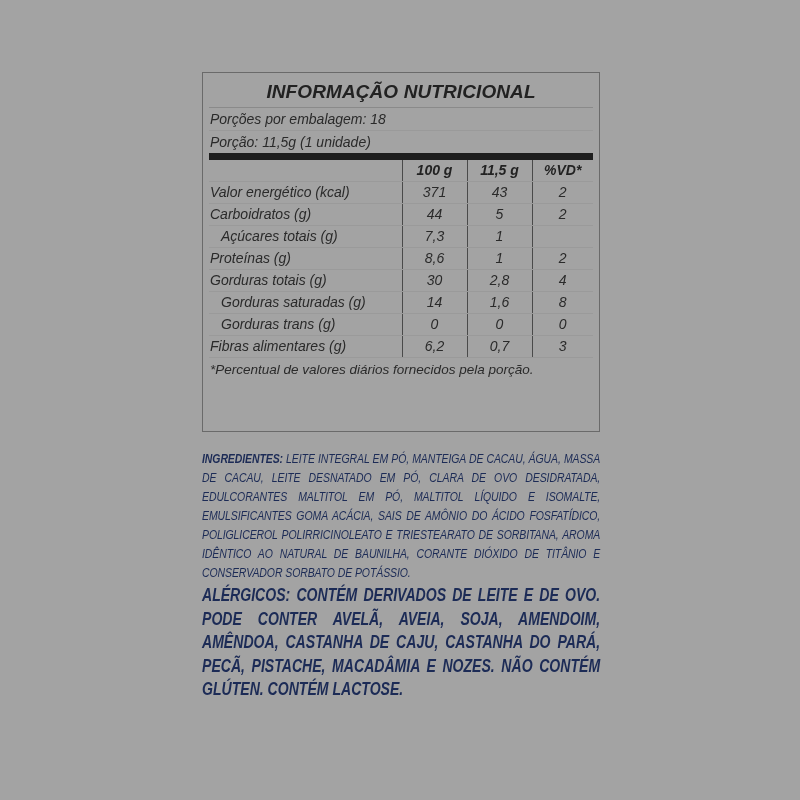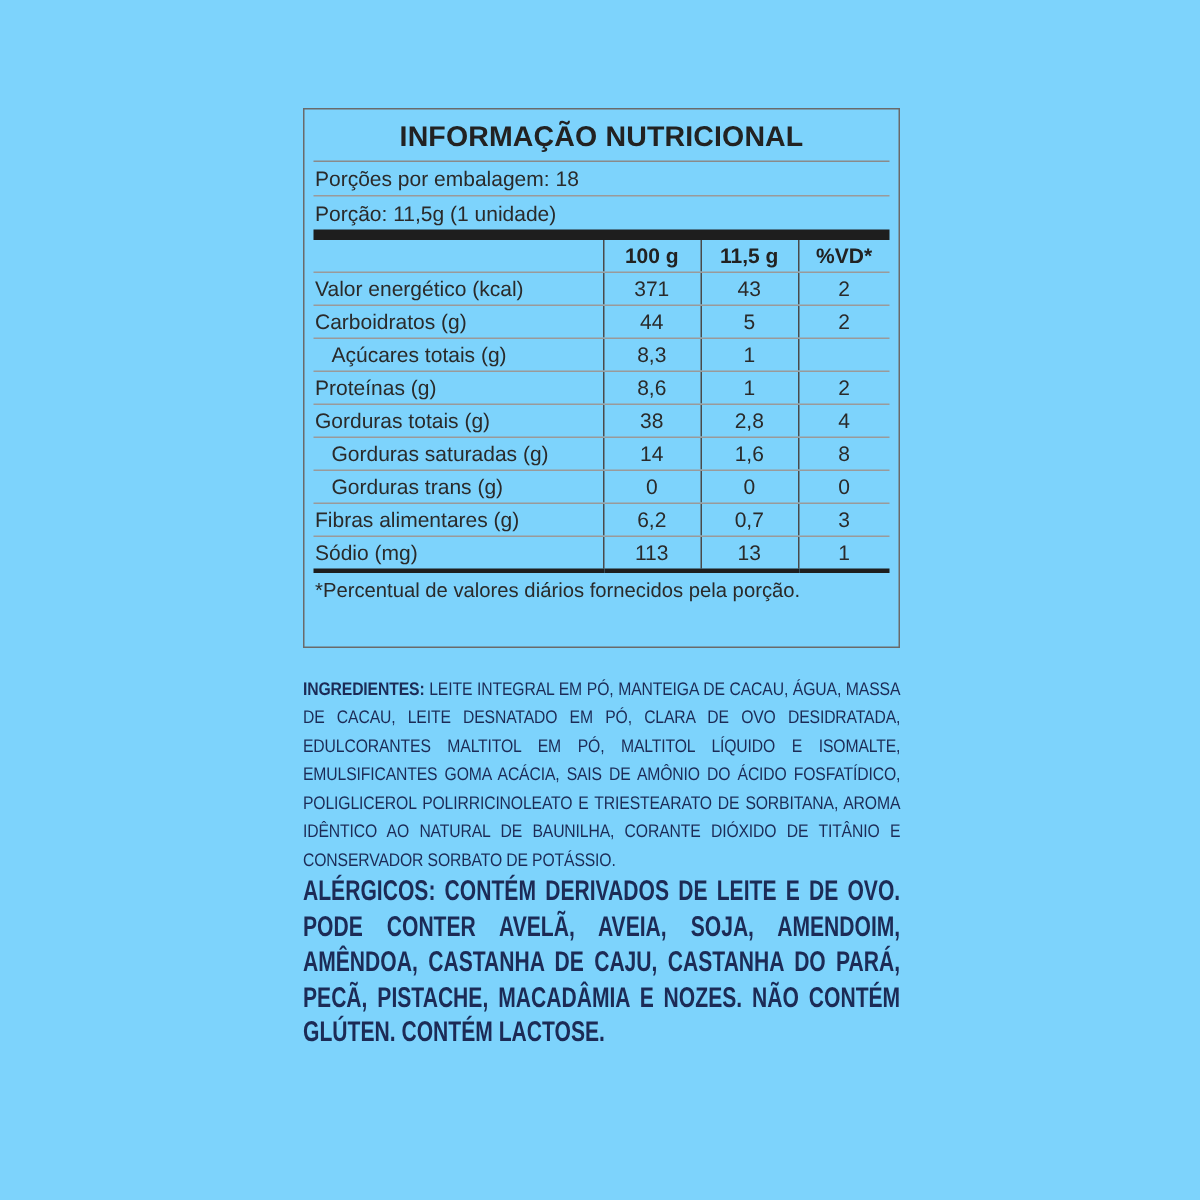--- a/index.html
+++ b/index.html
@@ -7,21 +7,22 @@
       padding: 0;
       background: #ffffff;
       width: 800px;
       height: 800px;
       overflow: hidden;
     }
     .page {
       position: relative;
       width: 800px;
       height: 800px;
-      background: #7dd3fc;
+      background: #a3a3a3;
+      font-style: italic;
     }
     .nutrition-box {
       position: absolute;
       left: 202px;
       top: 72px;
       width: 398px;
       height: 360px;
       border: 1px solid #6a6a6a;
       box-sizing: border-box;
       font-family: "Liberation Sans", sans-serif;
@@ -162,33 +163,33 @@
           <td class="c">2</td>
         </tr>
         <tr>
           <td class="lbl">Carboidratos (g)</td>
           <td class="c">44</td>
           <td class="c">5</td>
           <td class="c">2</td>
         </tr>
         <tr>
           <td class="lbl ind1">Açúcares totais (g)</td>
-          <td class="c">8,3</td>
+          <td class="c">7,3</td>
           <td class="c">1</td>
           <td class="c"></td>
         </tr>
         <tr>
           <td class="lbl">Proteínas (g)</td>
           <td class="c">8,6</td>
           <td class="c">1</td>
           <td class="c">2</td>
         </tr>
         <tr>
           <td class="lbl">Gorduras totais (g)</td>
-          <td class="c">38</td>
+          <td class="c">30</td>
           <td class="c">2,8</td>
           <td class="c">4</td>
         </tr>
         <tr>
           <td class="lbl ind1">Gorduras saturadas (g)</td>
           <td class="c">14</td>
           <td class="c">1,6</td>
           <td class="c">8</td>
         </tr>
         <tr>
@@ -196,26 +197,20 @@
           <td class="c">0</td>
           <td class="c">0</td>
           <td class="c">0</td>
         </tr>
         <tr>
           <td class="lbl">Fibras alimentares (g)</td>
           <td class="c">6,2</td>
           <td class="c">0,7</td>
           <td class="c">3</td>
         </tr>
-        <tr class="last">
-          <td class="lbl">Sódio (mg)</td>
-          <td class="c">113</td>
-          <td class="c">13</td>
-          <td class="c">1</td>
-        </tr>
       </tbody>
     </table>
 
     <div class="nt-foot">*Percentual de valores diários fornecidos pela porção.</div>
   </div>
 
   <div class="ingredients"><span class="lead">INGREDIENTES:</span><span> LEITE INTEGRAL EM PÓ, MANTEIGA DE CACAU, ÁGUA, MASSA DE CACAU, LEITE DESNATADO EM PÓ, CLARA DE OVO DESIDRATADA, EDULCORANTES MALTITOL EM PÓ, MALTITOL LÍQUIDO E ISOMALTE, EMULSIFICANTES GOMA ACÁCIA, SAIS DE AMÔNIO DO ÁCIDO FOSFATÍDICO, POLIGLICEROL POLIRRICINOLEATO E TRIESTEARATO DE SORBITANA, AROMA IDÊNTICO AO NATURAL DE BAUNILHA, CORANTE DIÓXIDO DE TITÂNIO E CONSERVADOR SORBATO DE POTÁSSIO.</span></div>
 
   <div class="allergens">ALÉRGICOS: CONTÉM DERIVADOS DE LEITE E DE OVO. PODE CONTER AVELÃ, AVEIA, SOJA, AMENDOIM, AMÊNDOA, CASTANHA DE CAJU, CASTANHA DO PARÁ, PECÃ, PISTACHE, MACADÂMIA E NOZES. NÃO CONTÉM GLÚTEN. CONTÉM LACTOSE.</div>
 

